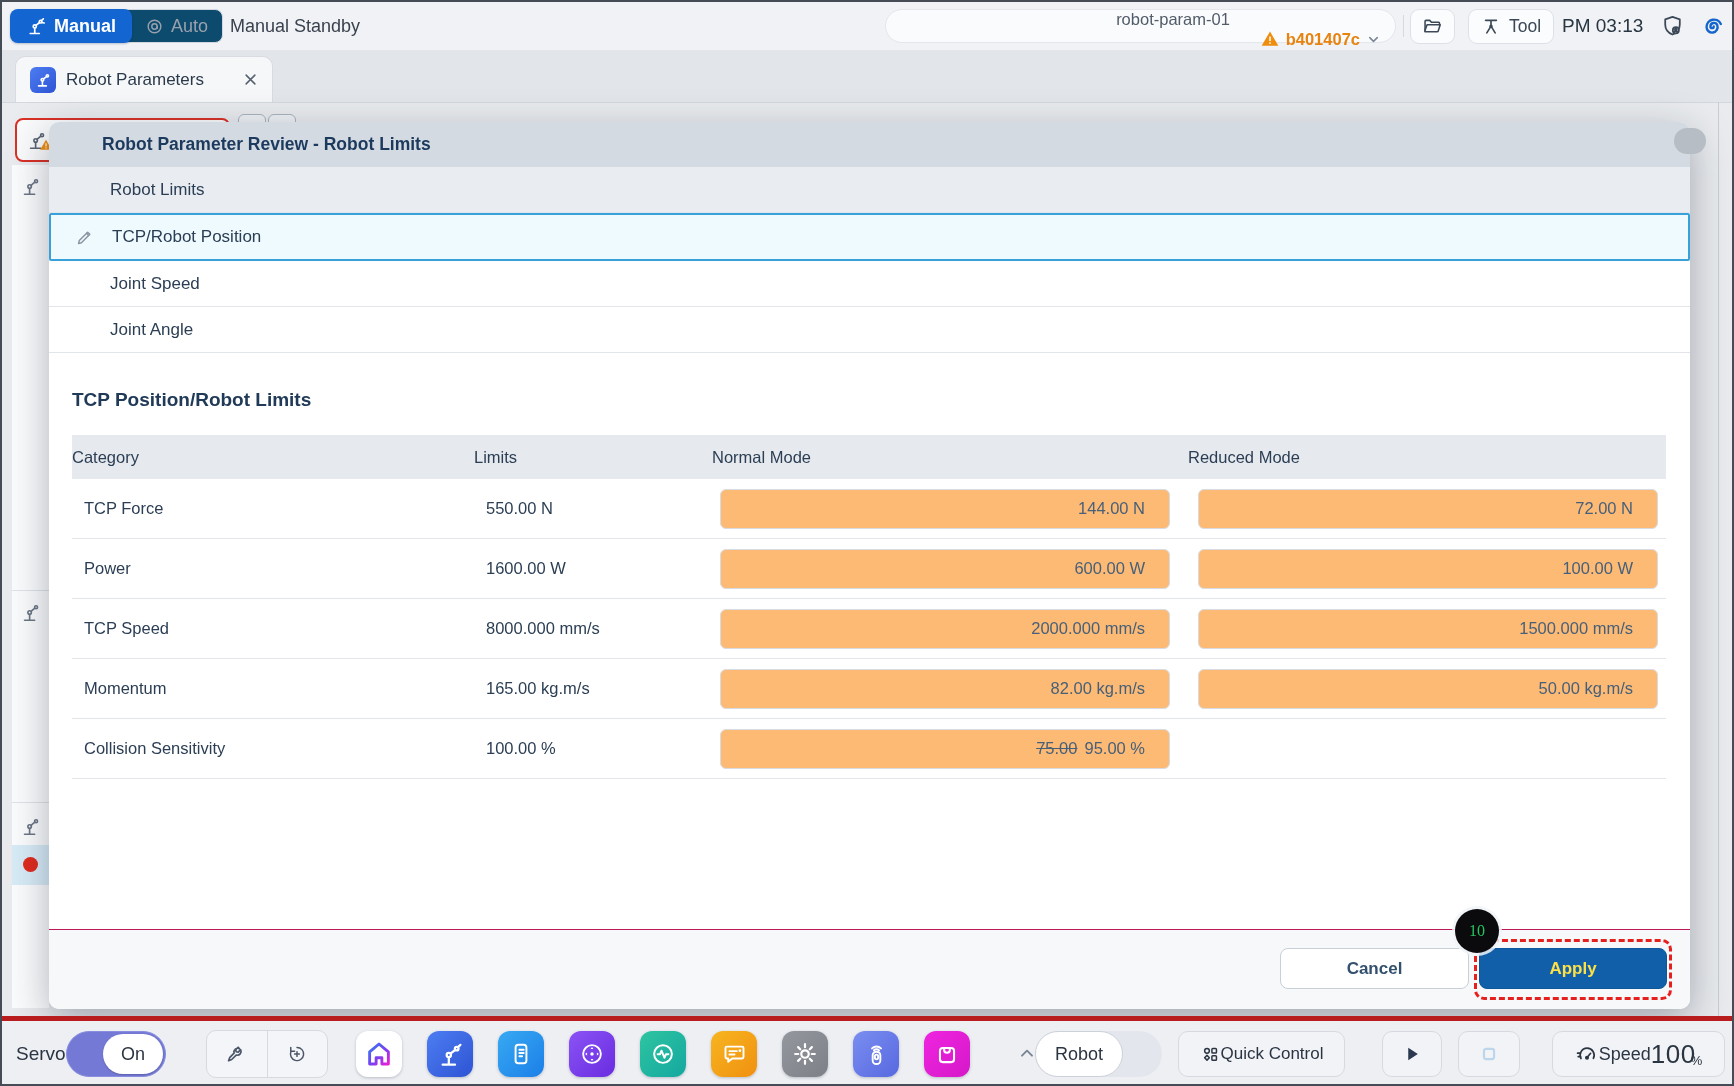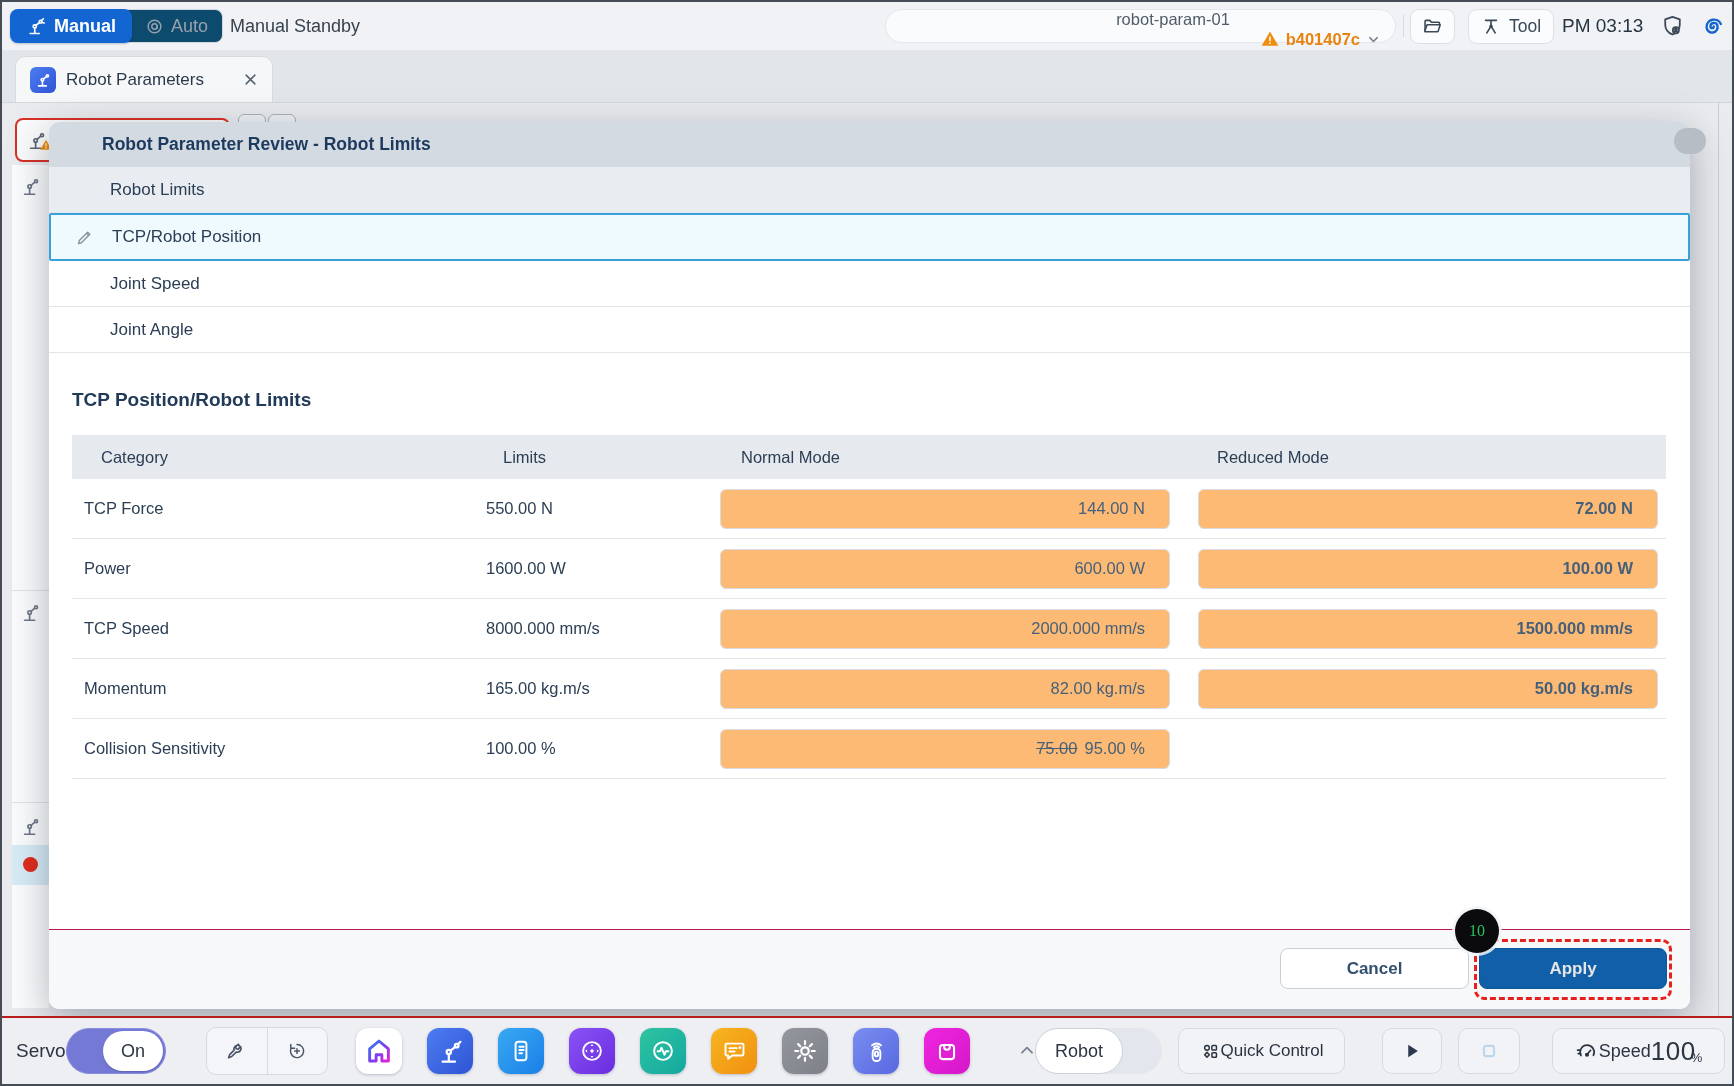--- a/index.html
+++ b/index.html
@@ -53,42 +53,42 @@
                  font-size:17.5px;font-weight:bold;color:#1c3a5e;}
   .menu-item{height:46px;display:flex;align-items:center;padding-left:61px;font-size:17px;color:#2b3e54;
              border-bottom:1px solid #e2e6eb;position:relative;box-sizing:border-box;background:#fff;}
   .menu-item.group{background:#e9edf2;}
   .menu-item.selected{height:48px;background:#eefafd;border:2px solid #38a1da;border-radius:2px;}
   .pencil{position:absolute;left:24px;color:#8a93a0;}
   .section-title{margin:36px 0 0 23px;font-size:19px;font-weight:bold;color:#203a58;}
   .ptable{margin:24px 24px 0 23px;}
   .t-head{display:grid;grid-template-columns:402px 238px 476px 478px;height:44px;background:#e6e9ee;
           align-items:center;font-size:16.5px;color:#2b3e54;}
-  .t-head>div{padding-left:12px;margin-left:17px;}
+  .t-head>div{}
   .t-row{display:grid;grid-template-columns:402px 238px 476px 478px;height:59px;align-items:center;
          border-bottom:1px solid #e2e6eb;font-size:16.5px;color:#2b3e54;}
   .cell-pad{padding-left:12px;}
   .inp{height:40px;background:#fdba74;border:1px solid #d8dce2;border-radius:6px;display:flex;align-items:center;
        justify-content:flex-end;padding-right:24px;font-size:16.5px;color:#47607a;box-sizing:border-box;}
   .inp.normal{margin-left:8px;width:450px;}
-  .inp.reduced{margin-left:10px;width:460px;font-weight:bold;}
+  .inp.reduced{margin-left:10px;width:460px;}
   .strike{text-decoration:line-through;margin-right:7px;}
   .dialog-footer{position:absolute;left:0;right:0;bottom:0;height:79px;background:#f7f8fa;border-top:1px solid #be185d;}
   .btn{position:absolute;top:18px;height:41px;border-radius:8px;display:flex;align-items:center;justify-content:center;
        font-size:17px;font-weight:600;box-sizing:border-box;}
   .btn-cancel{left:1231px;width:189px;background:#fff;border:1px solid #c9cfd7;color:#33506e;}
-  .btn-apply{left:1430px;width:188px;background:#115fa9;color:#e5e5e5;border:1px solid #0f579c;}
+  .btn-apply{left:1430px;width:188px;background:#115fa9;color:#fde047;border:1px solid #0f579c;}
   .red-dash{position:absolute;left:1425px;top:817px;width:198px;height:61px;border:3px dashed #e6201d;border-radius:10px;
             box-sizing:border-box;z-index:5;pointer-events:none;}
   .step-badge{position:absolute;left:1406px;top:787px;width:44px;height:44px;border-radius:50%;background:#0b0b0d;color:#22c55e;
               font-size:16px;display:flex;align-items:center;justify-content:center;z-index:6;
               box-shadow:0 0 0 3px rgba(240,244,248,.85);font-family:Liberation Serif, serif;}
 
   
-  .bottombar{position:absolute;left:0;right:0;bottom:0;height:68px;background:#edeff3;border-top:2px solid #b91c1c;box-sizing:border-box;z-index:15;}
+  .bottombar{position:absolute;left:0;right:0;bottom:0;height:68px;background:#edeff3;border-top:5px solid #b91c1c;box-sizing:border-box;z-index:15;}
   .bb{position:absolute;top:10px;height:46px;}
   .servo-label{left:14px;line-height:46px;font-size:19px;color:#2b3542;}
   .servo-toggle{left:64px;width:100px;border-radius:23px;background:#7479d6;border:1px solid #898ee0;box-sizing:border-box;}
   .servo-thumb{position:absolute;right:2px;top:2px;width:60px;height:40px;background:#fff;border-radius:20px;
                display:flex;align-items:center;justify-content:center;font-size:18px;color:#2b3542;box-shadow:0 1px 2px rgba(0,0,0,.2);}
   .toolgroup{left:204px;width:122px;height:48px;top:9px;background:#f3f5f8;border:1px solid #d6dae0;border-radius:10px;
              display:flex;box-sizing:border-box;color:#4a5567;}
   .toolgroup>div{flex:1;display:flex;align-items:center;justify-content:center;}
   .toolgroup .divider{flex:0 0 1px;background:#d6dae0;height:100%;}
   .dock{left:354px;display:flex;gap:25px;align-items:center;}

